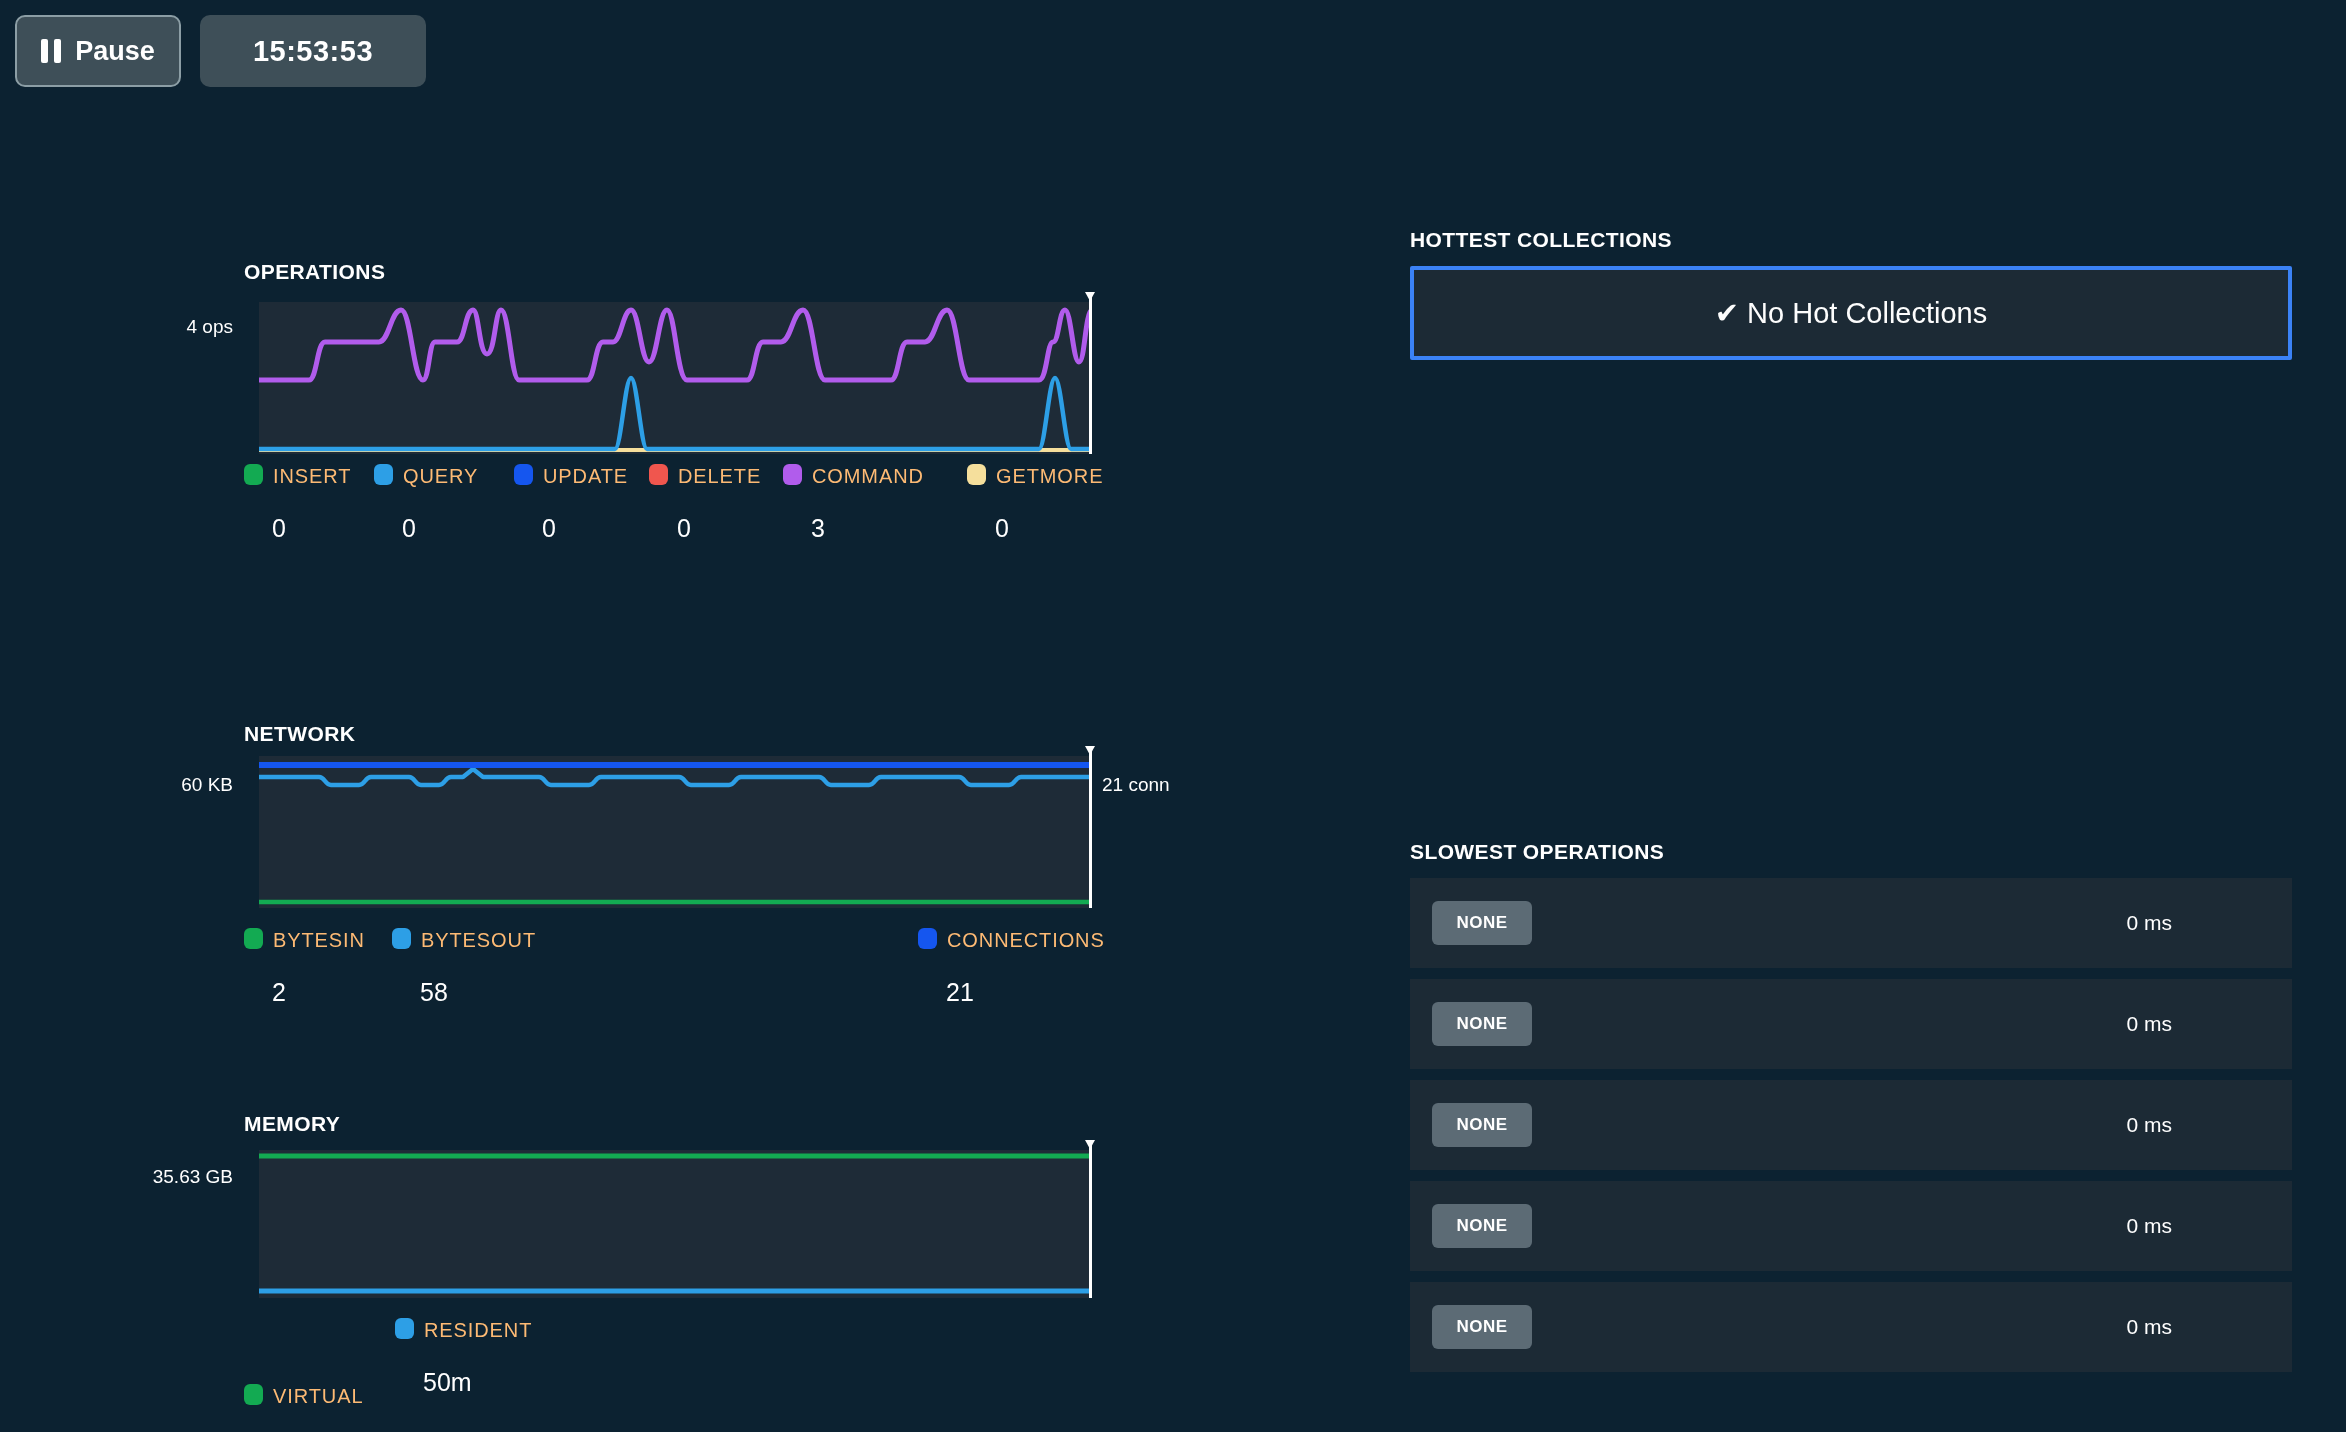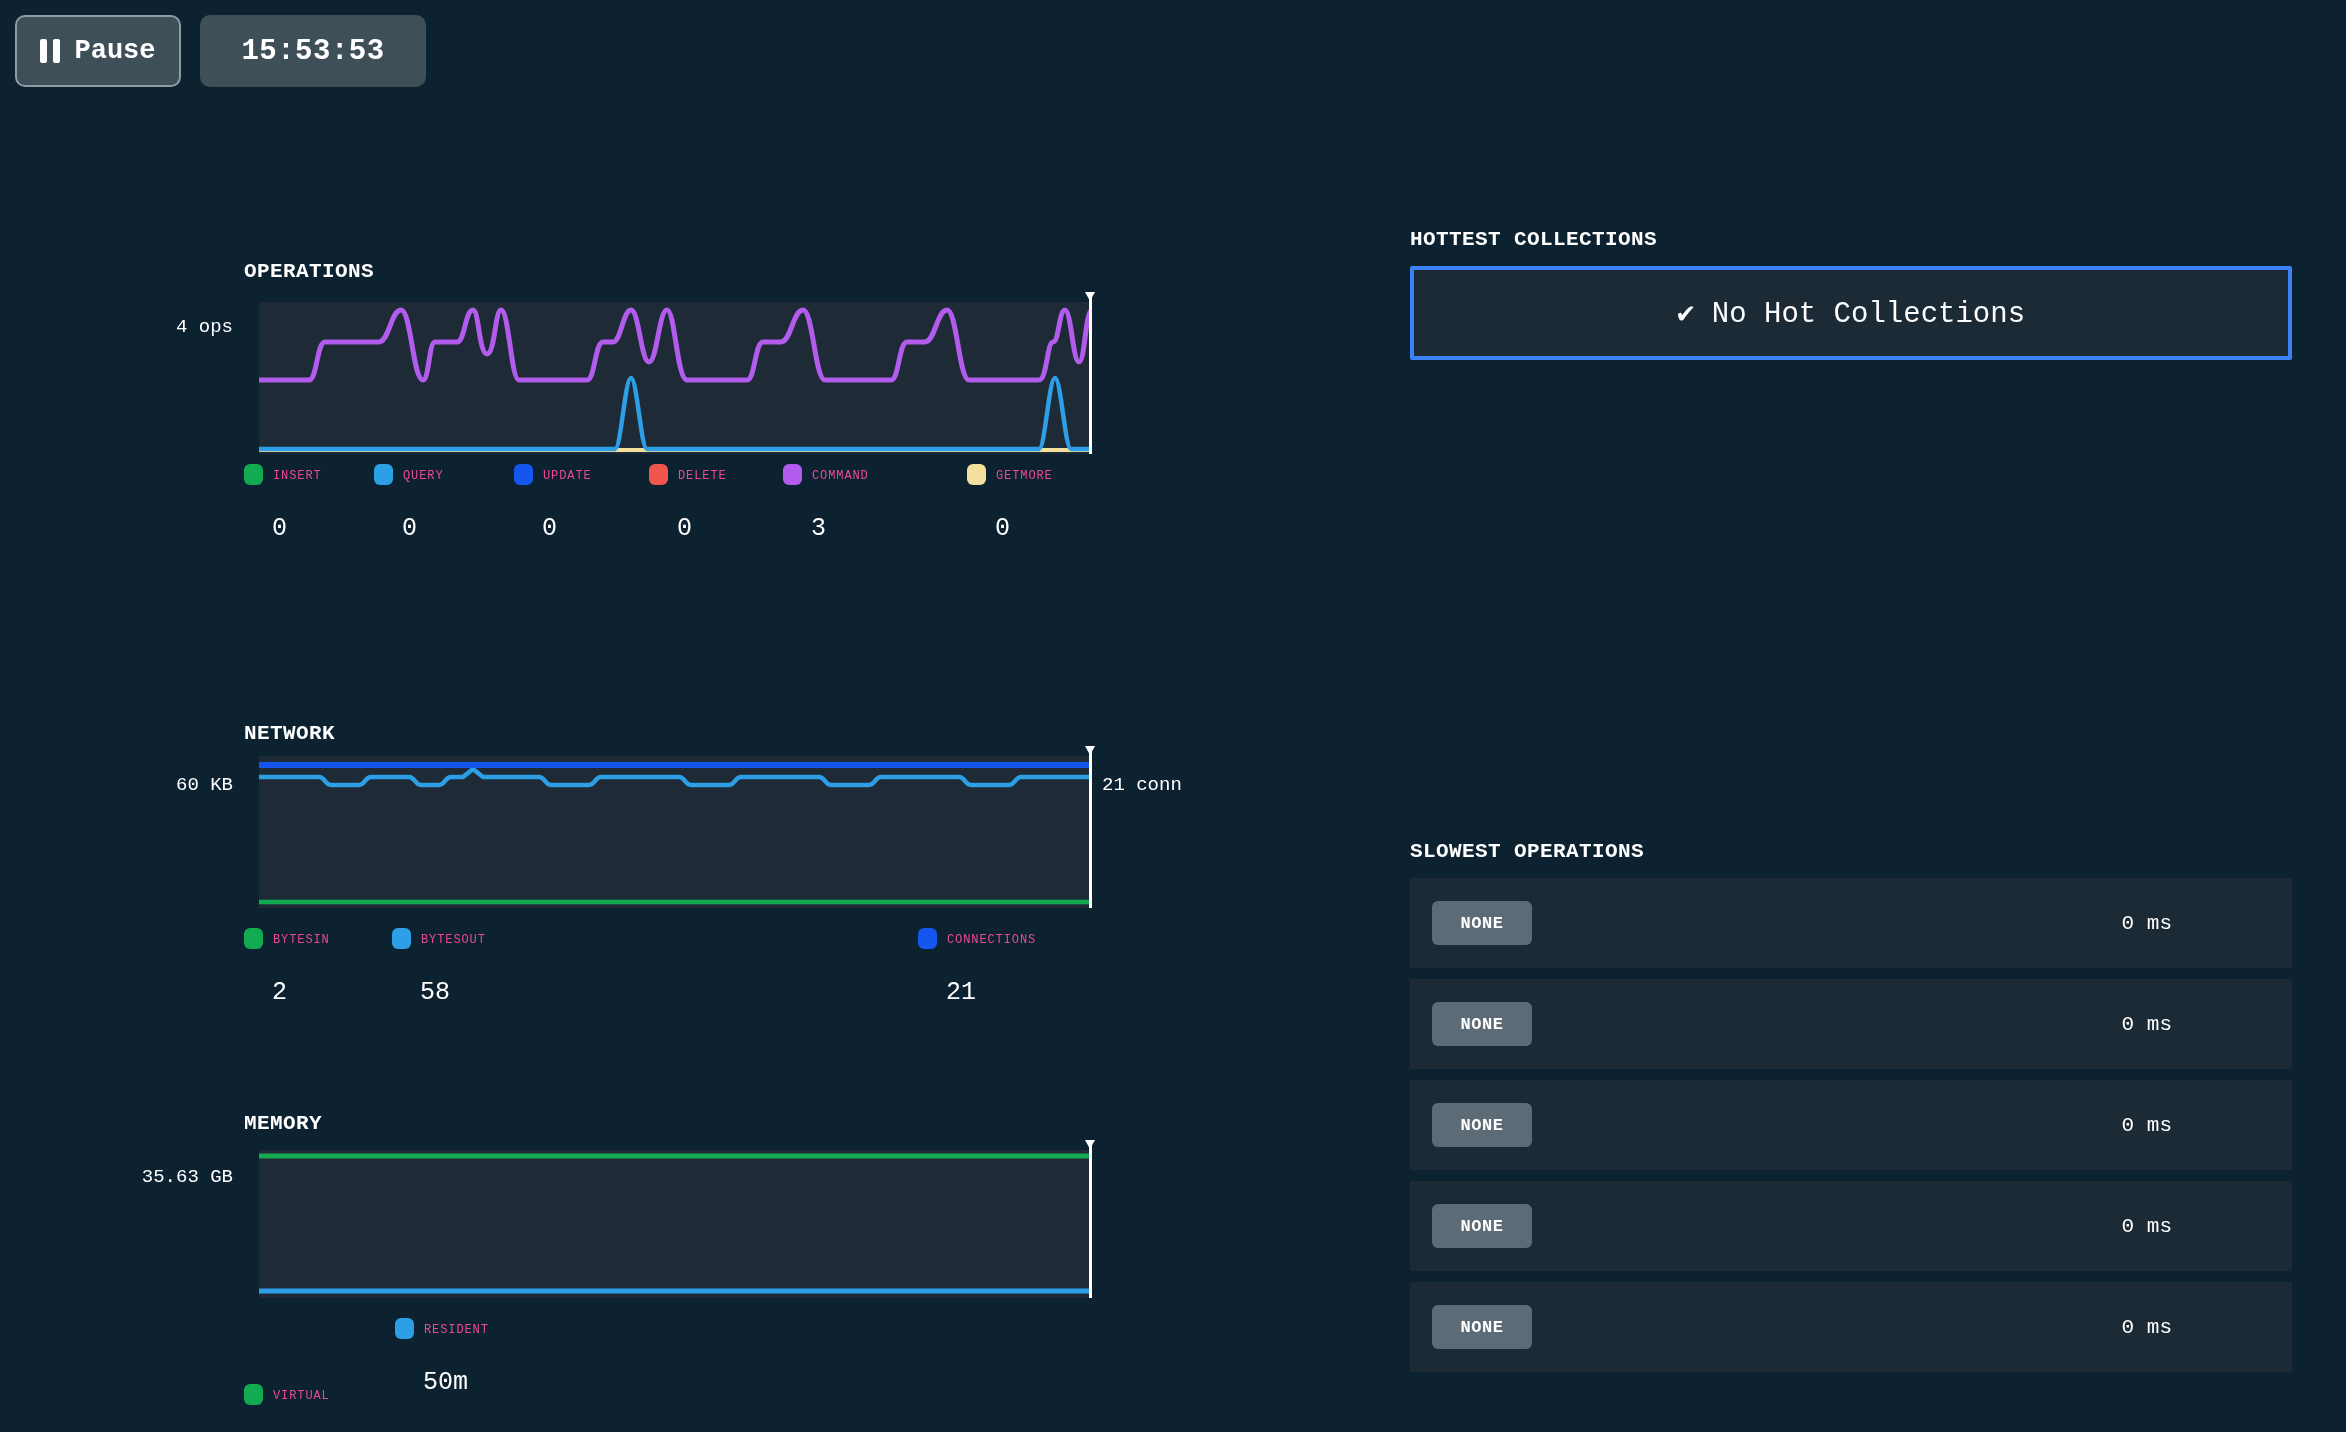--- a/index.html
+++ b/index.html
@@ -1,20 +1,20 @@
 <!DOCTYPE html>
 <html><head>
 <meta charset="utf-8">
 <style>
   html,body{margin:0;padding:0;background:#0C2231;}
   .app{
     position:relative;
     width:2346px;height:1432px;
     background:#0C2231;
-    font-family:Liberation Mono, monospace;
+    font-family:Liberation Sans, sans-serif;
     color:#FFFFFF;
     overflow:hidden;
   }
   
   .btn-pause{
     position:absolute;left:15px;top:15px;width:166px;height:72px;
     background:#3E4F58;border:2px solid #8C9EA5;border-radius:10px;
     display:flex;align-items:center;justify-content:center;gap:14px;
     color:#fff;font-size:27px;font-weight:600;cursor:pointer;box-sizing:border-box;
   }
@@ -44,21 +44,21 @@
     position:absolute;left:1089px;width:3px;background:#fff;
   }
   .cursor::before{
     content:'';position:absolute;top:0;left:-4px;
     border-left:5px solid transparent;border-right:5px solid transparent;
     border-top:9px solid #fff;
   }
   .legend-item{position:absolute;}
   .legend-head{display:flex;align-items:center;gap:10px;height:24px;}
   .swatch{width:19px;height:21px;border-radius:6px;flex:0 0 auto;transform:translateY(-2px);}
-  .legend-label{font-size:12px;letter-spacing:.9px;color:#ec4899;white-space:nowrap;}
+  .legend-label{font-size:20px;letter-spacing:.9px;color:#fdba74;white-space:nowrap;}
   .legend-value{margin-top:26px;margin-left:28px;font-size:25px;color:#fff;}
   
   .panel-hottest{
     position:absolute;left:1410px;top:266px;width:882px;height:94px;
     background:#1C2A35;border:4px solid #3b82f6;border-radius:2px;box-sizing:border-box;
     display:flex;align-items:center;justify-content:center;
     font-size:29px;font-weight:500;color:#FDFDFD;
   }
   .slowest-list{
     position:absolute;left:1410px;top:878px;width:882px;

